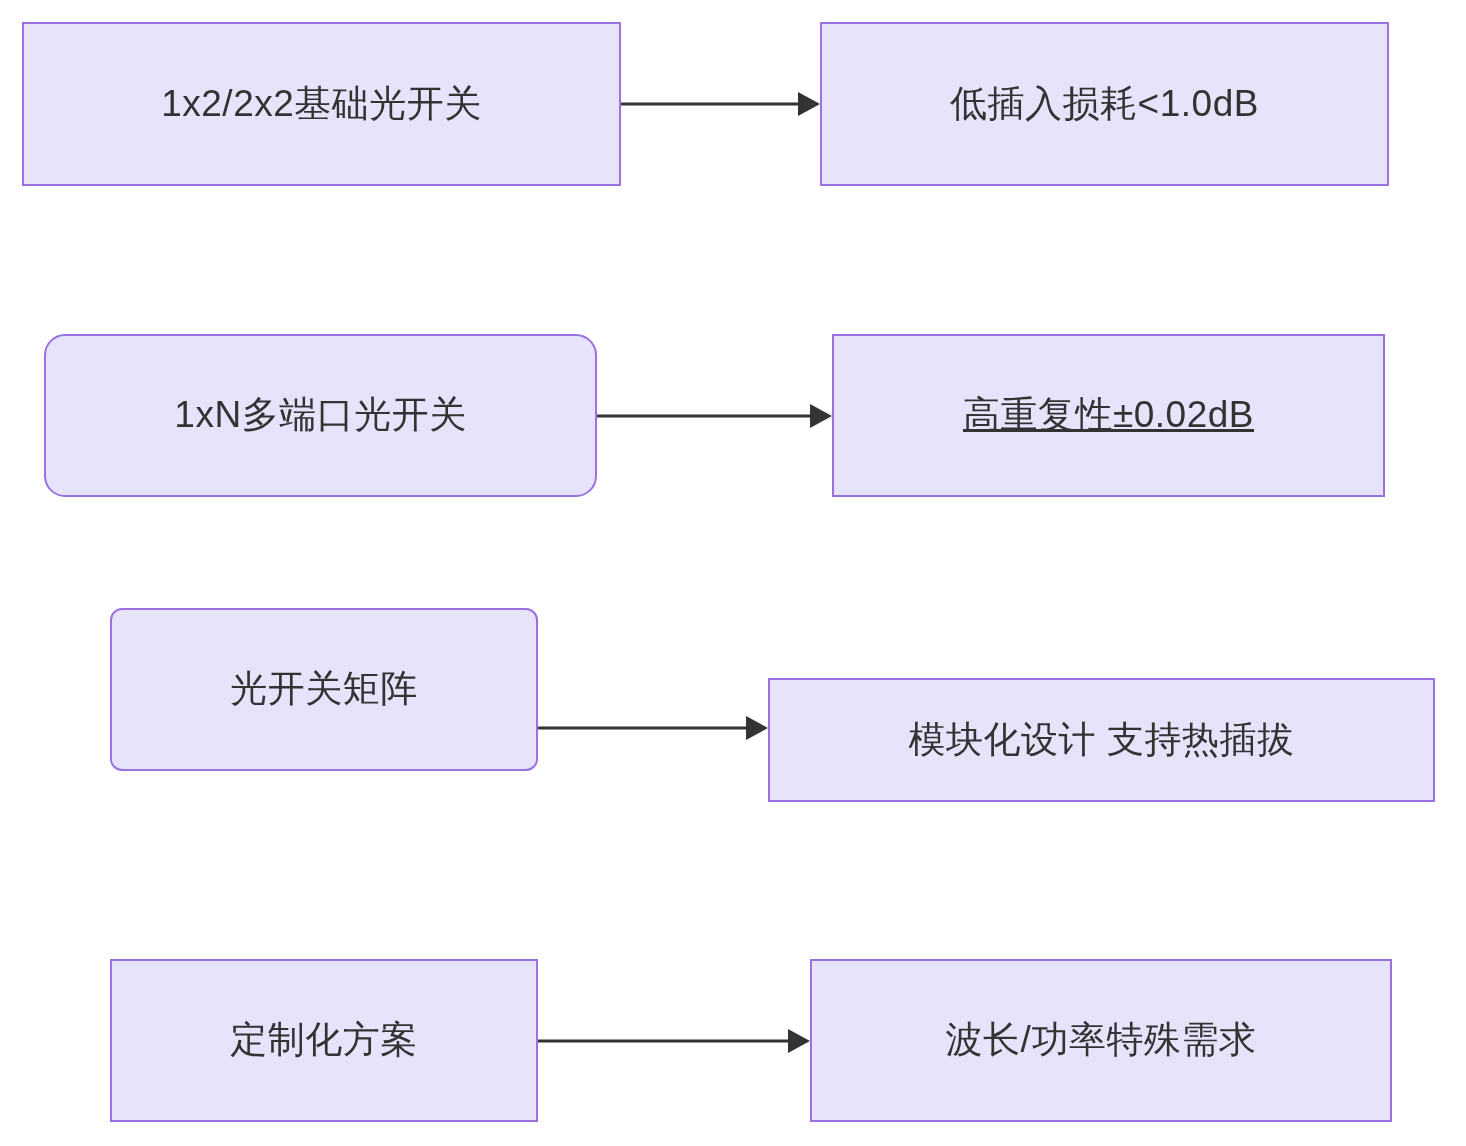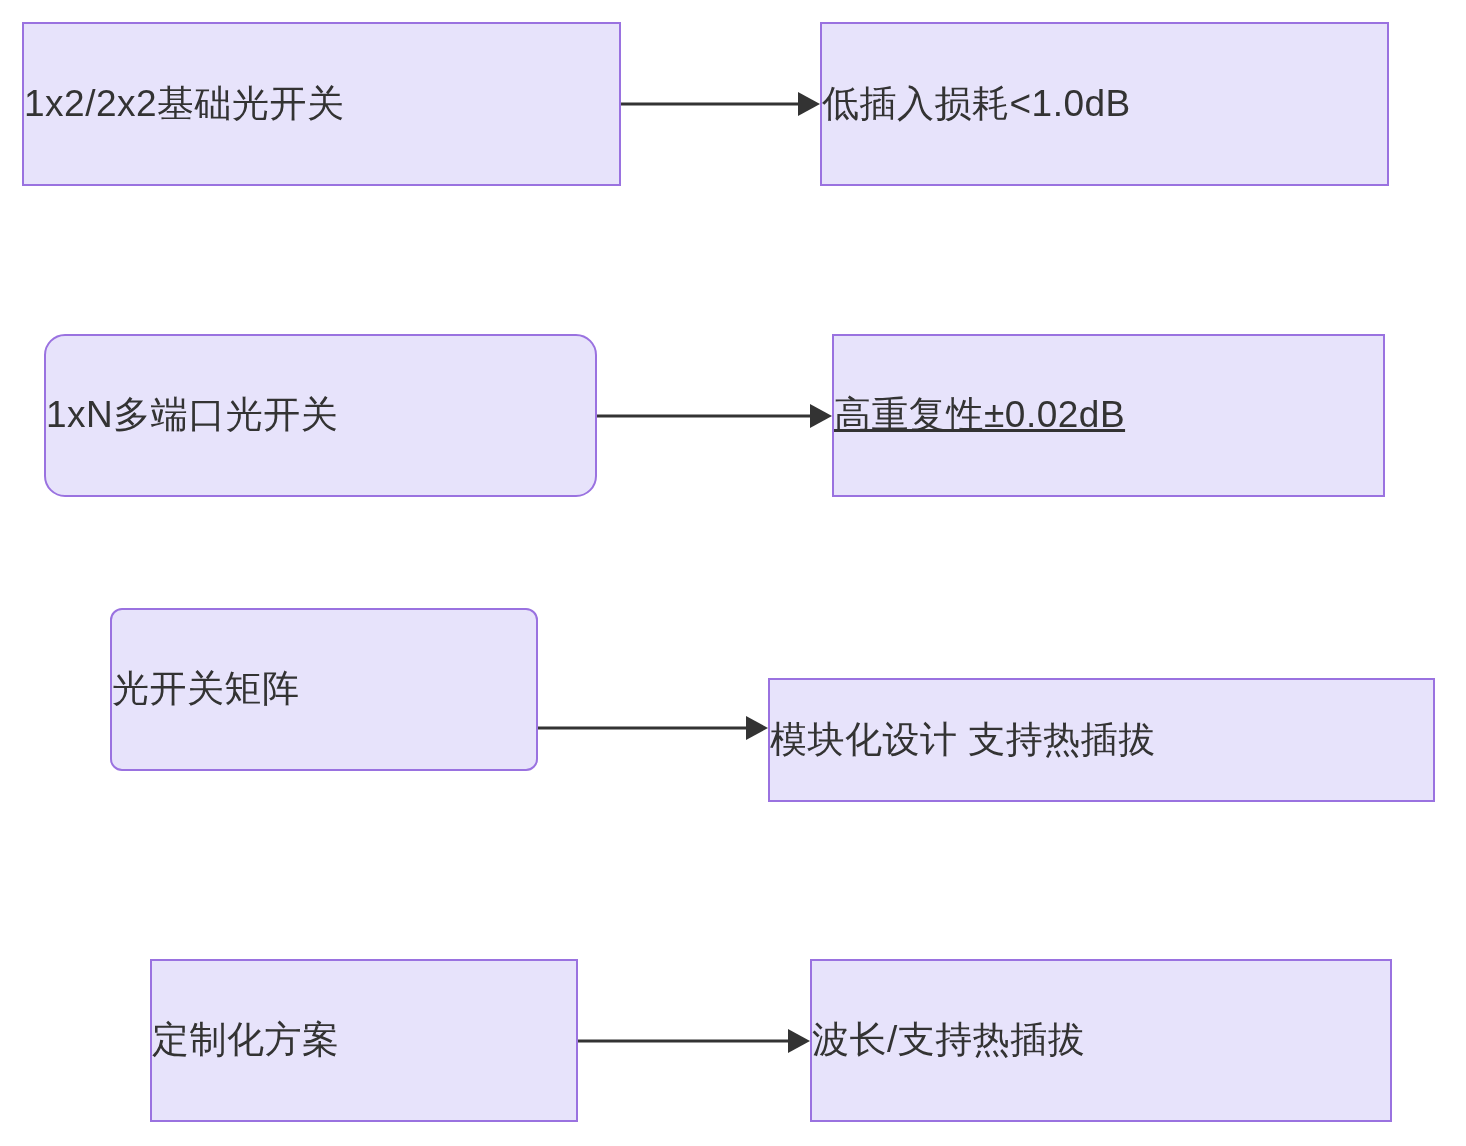--- a/index.html
+++ b/index.html
@@ -17,21 +17,21 @@
     background: #ffffff;
     overflow: hidden;
   }
   .node {
     position: absolute;
     box-sizing: border-box;
     background: #e7e3fb;
     border: 2px solid #9a72e0;
     display: flex;
     align-items: center;
-    justify-content: flex-start;
+    justify-content: center;
     color: #333333;
     font-size: 37px;
     line-height: 1.25;
     letter-spacing: 0.5px;
     white-space: nowrap;
     font-family: "Liberation Sans", "DejaVu Sans", sans-serif;
   }
   .edge {
     position: absolute;
     overflow: visible;
@@ -89,19 +89,19 @@
     </div>
     <div class="node" style="left: 768px; top: 678px; width: 667px; height: 124px;">
       <span>模块化设计 支持热插拔</span>
     </div>
     <div class="edge" style="left: 538px; top: 1021px; width: 272px; height: 40px;">
       <svg width="272" height="40" viewBox="0 0 272 40">
         <line class="edge-line" x1="0" y1="20" x2="252" y2="20"></line>
         <polygon class="edge-head" points="250,8 272,20 250,32"></polygon>
       </svg>
     </div>
-    <div class="node" style="left: 110px; top: 959px; width: 428px; height: 163px; margin-left: 40px;">
+    <div class="node" style="left: 110px; top: 959px; width: 428px; height: 163px;">
       <span>定制化方案</span>
     </div>
     <div class="node" style="left: 810px; top: 959px; width: 582px; height: 163px;">
-      <span>波长/支持热插拔</span>
+      <span>波长/功率特殊需求</span>
     </div>
   </div>
 
 </body></html>

